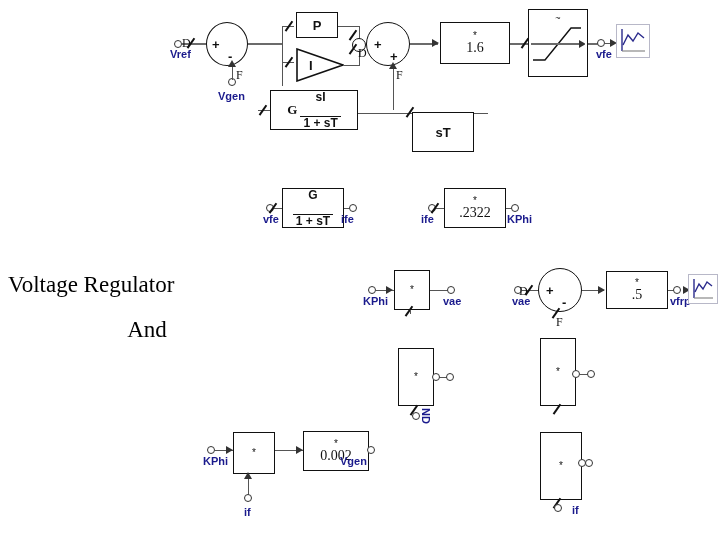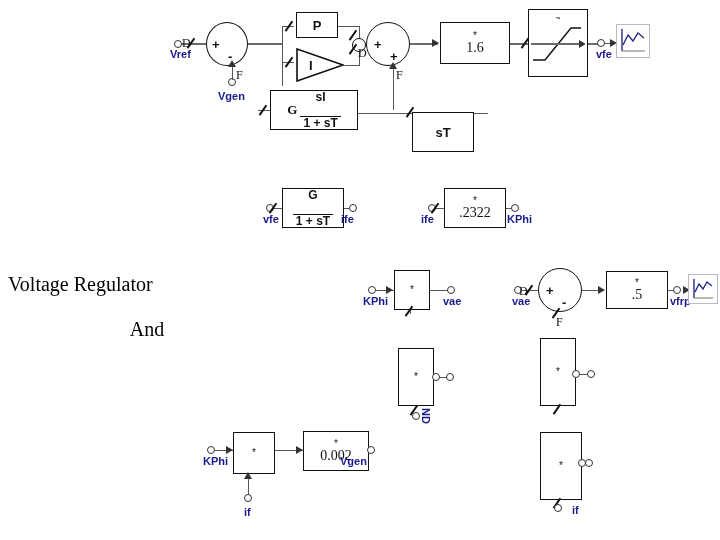--- a/index.html
+++ b/index.html
@@ -70,21 +70,21 @@
   .scope svg{display:block;}
 
   
   .sat{position:absolute;border:1.5px solid #111;background:#fff;box-sizing:border-box;}
   .sat .cap{position:absolute;left:0;right:0;top:3px;text-align:center;
             font-size:9px;color:#111;}
 
   
   #title{position:absolute;left:0;top:262px;width:276px;text-align:center;
          font-family:"Liberation Serif",serif;color:#000;}
-  #title div{font-size:20px;line-height:45px;white-space:nowrap;font-family:Liberation Serif, serif;}
+  #title div{font-size:23px;line-height:45px;white-space:nowrap;font-family:Liberation Serif, serif;}
   #title .l1{text-align:left;padding-left:8px;}
   #title .l2{text-align:center;padding-left:18px;}
   #title .l3{text-align:center;padding-left:8px;}
 </style>
 </head>
 <body>
 
 <div id="canvas">
 
   <div class="port" style="left:174px;top:40px;"></div>

